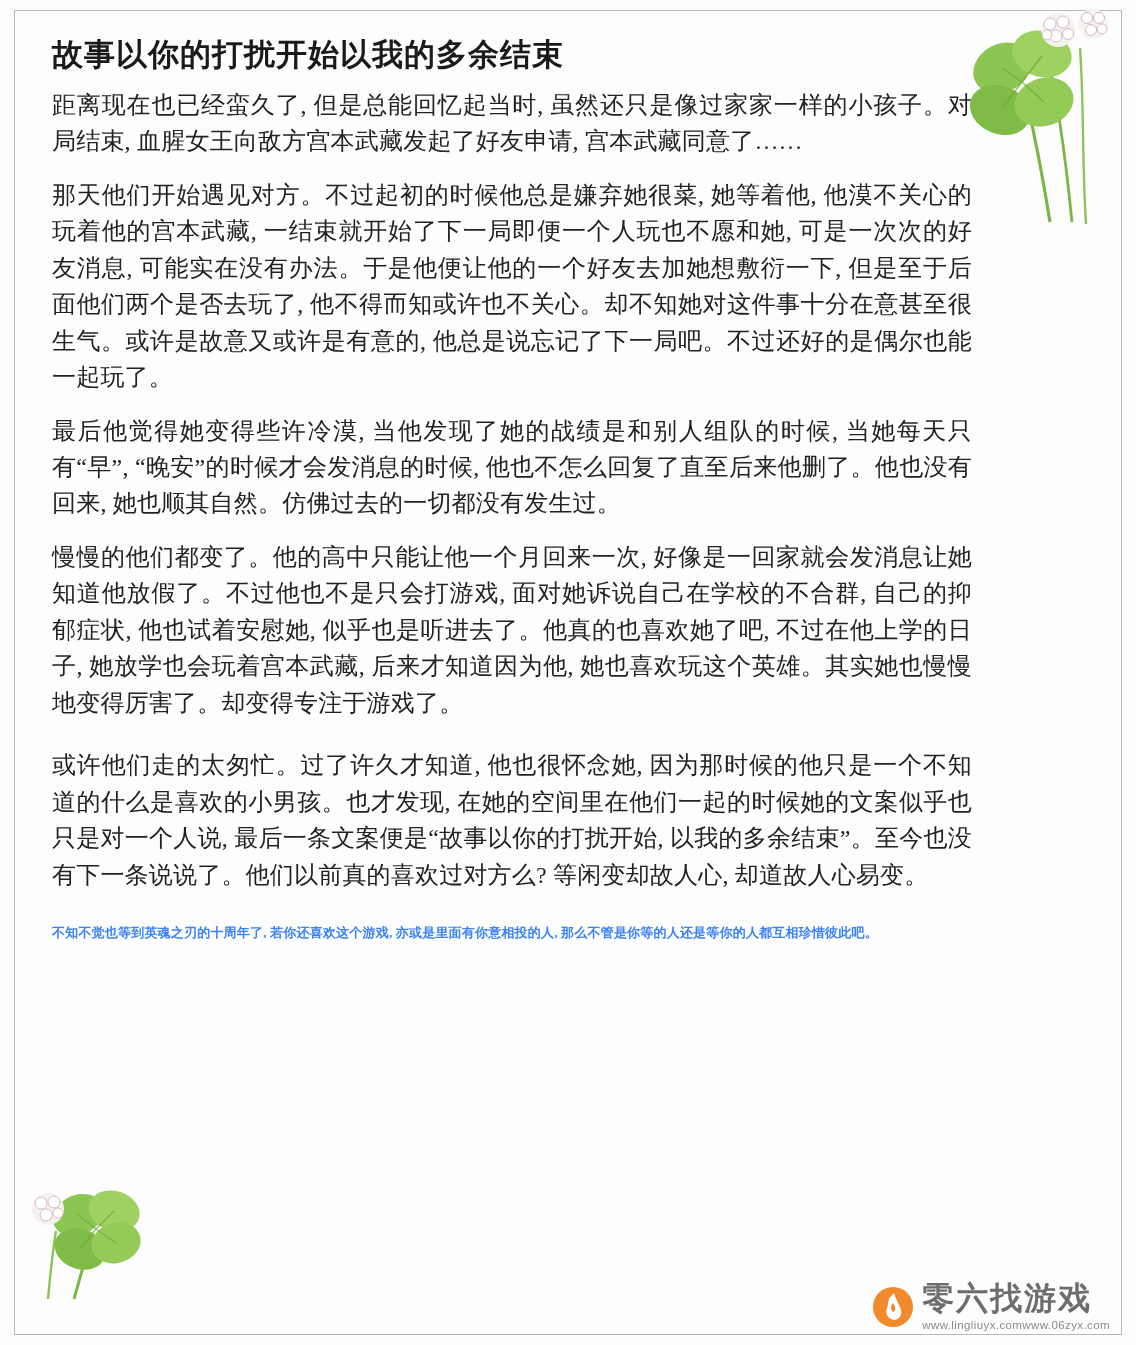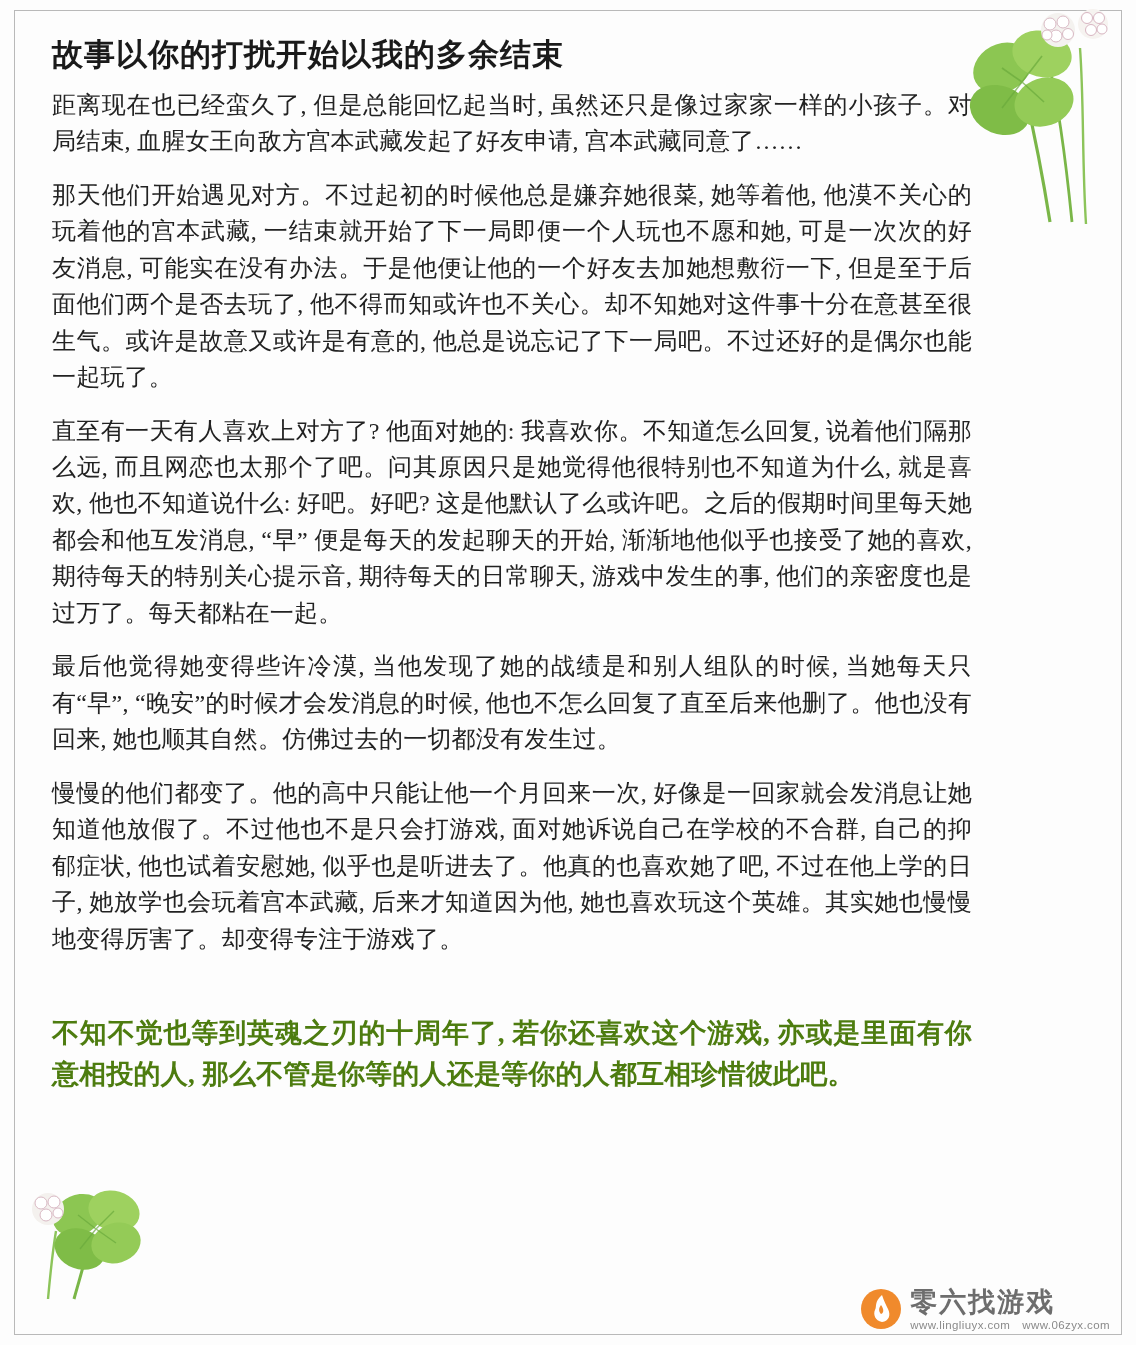--- a/index.html
+++ b/index.html
@@ -54,24 +54,24 @@
     letter-spacing: 0.2px;
   }
   .para + .para {
     margin-top: 17px;
   }
   .spacer {
     height: 26px;
   }
   .closing {
     margin-top: 30px;
-    font-size: 27px;
+    font-size: 13px;
     font-weight: bold;
     line-height: 1.5;
-    color: #4d7c0f;
+    color: #3b82f6;
     letter-spacing: 0.2px;
     text-align: justify;
   }
 
   
   .clover-top {
     position: absolute;
     right: 16px;
     top: 2px;
     width: 190px;
@@ -102,28 +102,27 @@
     height: 42px;
     flex: none;
   }
   .wm-text {
     display: flex;
     flex-direction: column;
     line-height: 1.05;
   }
   .wm-name {
     font-family: "Liberation Sans", sans-serif;
-    font-size: 27px;
+    font-size: 32px;
     font-weight: bold;
     color: #6d6d6d;
     letter-spacing: 2px;
   }
   .wm-urls {
     display: flex;
-    gap: 12px;
     font-family: "Liberation Sans", sans-serif;
     font-size: 11.5px;
     color: #8a8a8a;
     margin-top: 3px;
     letter-spacing: 0.4px;
   }
 </style>
 </head>
 <body>
 
@@ -160,26 +159,26 @@
         <circle cx="172" cy="27" r="5" fill="#ffffff" stroke="#d8b6c2" stroke-width="1"></circle>
       </g>
     </g>
   </svg>
 
   <div class="content">
     <h1 class="doc-title">故事以你的打扰开始以我的多余结束</h1>
 
     <p class="para">距离现在也已经蛮久了, 但是总能回忆起当时, 虽然还只是像过家家一样的小孩子。对局结束, 血腥女王向敌方宫本武藏发起了好友申请, 宫本武藏同意了……</p>
     <p class="para">那天他们开始遇见对方。不过起初的时候他总是嫌弃她很菜, 她等着他, 他漠不关心的玩着他的宫本武藏, 一结束就开始了下一局即便一个人玩也不愿和她, 可是一次次的好友消息, 可能实在没有办法。于是他便让他的一个好友去加她想敷衍一下, 但是至于后面他们两个是否去玩了, 他不得而知或许也不关心。却不知她对这件事十分在意甚至很生气。或许是故意又或许是有意的, 他总是说忘记了下一局吧。不过还好的是偶尔也能一起玩了。</p>
-    <p class="para">直至有一天有人喜欢上对方了? 他面对她的: 我喜欢你。不知道怎么回复, 说着他们隔那么远, 而且网恋也太那个了吧。问其原因只是她觉得他很特别也不知道为什么, 就是喜欢, 他也不知道说什么: 好吧。好吧? 这是他默认了么或许吧。之后的假期时间里每天她都会和他互发消息, “早” 便是每天的发起聊天的开始, 渐渐地他似乎也接受了她的喜欢, 期待每天的特别关心提示音, 期待每天的日常聊天, 游戏中发生的事, 他们的亲密度也是过万了。每天都粘在一起。</p>
     <p class="para">最后他觉得她变得些许冷漠, 当他发现了她的战绩是和别人组队的时候, 当她每天只有“早”, “晚安”的时候才会发消息的时候, 他也不怎么回复了直至后来他删了。他也没有回来, 她也顺其自然。仿佛过去的一切都没有发生过。</p>
     <p class="para">慢慢的他们都变了。他的高中只能让他一个月回来一次, 好像是一回家就会发消息让她知道他放假了。不过他也不是只会打游戏, 面对她诉说自己在学校的不合群, 自己的抑郁症状, 他也试着安慰她, 似乎也是听进去了。他真的也喜欢她了吧, 不过在他上学的日子, 她放学也会玩着宫本武藏, 后来才知道因为他, 她也喜欢玩这个英雄。其实她也慢慢地变得厉害了。却变得专注于游戏了。</p>
 
     <div class="spacer"></div>
 
+    <p class="para">或许他们走的太匆忙。过了许久才知道, 他也很怀念她, 因为那时候的他只是一个不知道的什么是喜欢的小男孩。也才发现, 在她的空间里在他们一起的时候她的文案似乎也只是对一个人说, 最后一条文案便是“故事以你的打扰开始, 以我的多余结束”。至今也没有下一条说说了。他们以前真的喜欢过对方么? 等闲变却故人心, 却道故人心易变。</p>
 
     <p class="closing">不知不觉也等到英魂之刃的十周年了, 若你还喜欢这个游戏, 亦或是里面有你意相投的人, 那么不管是你等的人还是等你的人都互相珍惜彼此吧。</p>
   </div>
 
   <svg class="clover-bottom" viewBox="0 0 140 120">
     <g>
       <path d="M74 56 C70 78 64 96 58 118" stroke="#7ab648" stroke-width="3" fill="none"></path>
       <path d="M40 50 C36 74 34 96 32 118" stroke="#8cc45a" stroke-width="2.4" fill="none"></path>
       <ellipse cx="62" cy="34" rx="26" ry="20" fill="#8cc652" transform="rotate(-24 62 34)"></ellipse>
       <ellipse cx="98" cy="30" rx="26" ry="20" fill="#9ed15f" transform="rotate(16 98 30)"></ellipse>

